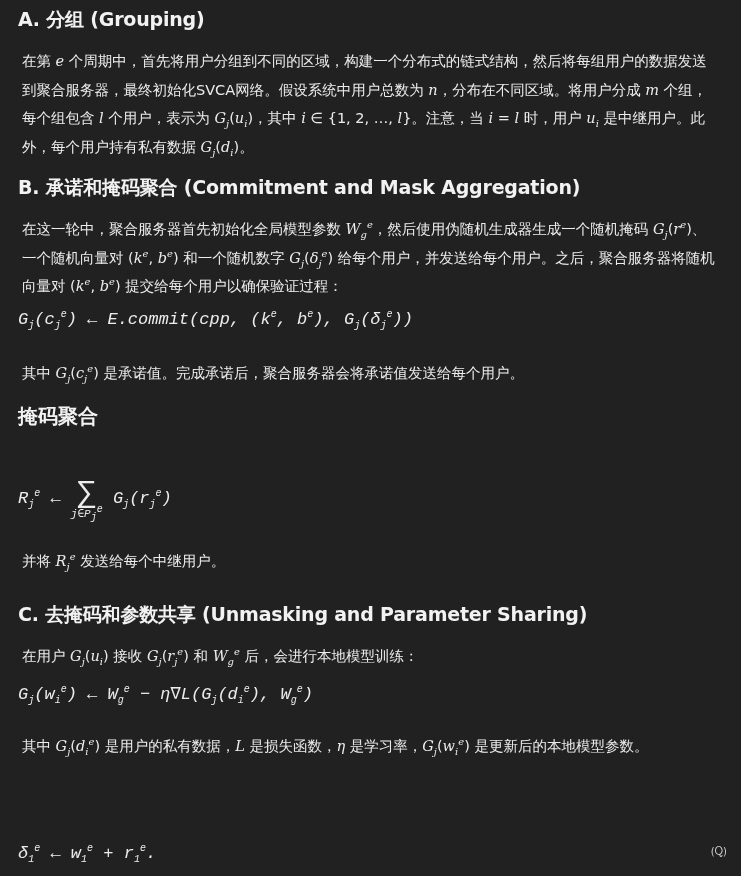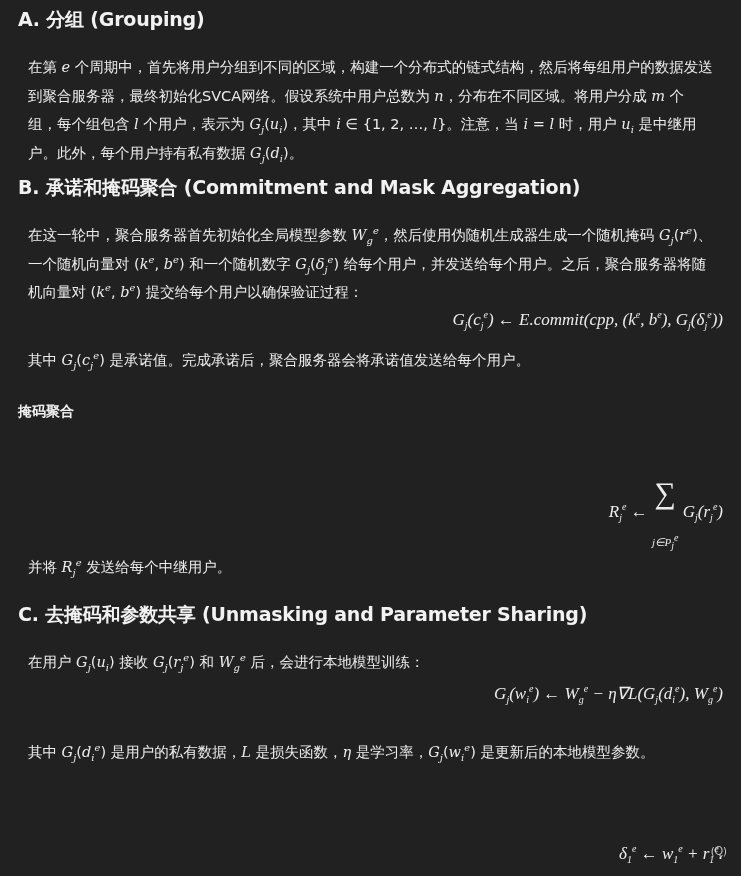--- a/index.html
+++ b/index.html
@@ -4,42 +4,42 @@
 <style>
   html, body { margin:0; padding:0; }
   body {
     width:741px; height:876px; overflow:hidden;
     background:#212121; color:#ececec;
     font-family:"DejaVu Sans", "Liberation Sans", sans-serif;
     font-size:14.5px;
   }
   .wrap { padding:0 18px; position:relative; height:628px; }
   h3 { margin:0; font-size:19px; font-weight:bold; color:#f2f2f2; letter-spacing:-0.2px; }
-  h4 { margin:0; font-size:14px; font-weight:bold; color:#f2f2f2; }
-  p { margin:10px; line-height:28.5px; }
+  h4 { margin:0; font-size:20px; font-weight:bold; color:#f2f2f2; }
+  p { margin:4px; line-height:28.5px; }
   .m { font-family:"DejaVu Serif", "Liberation Serif", serif; font-style:italic; }
   sub, sup { font-size:10px; line-height:0; }
-  .eq { text-align:right; font-family:Liberation Serif, serif; font-style:italic; font-size:17px; }
+  .eq { text-align:left; font-family:Liberation Mono, monospace; font-style:italic; font-size:17px; }
   .sum { display:inline-flex; flex-direction:column; align-items:center; vertical-align:middle; }
   .sum .sig { font-size:30px; font-style:normal; line-height:30px; }
-  .sum .lim { font-size:11px; line-height:12px;margin-top:28px; }
+  .sum .lim { font-size:11px; line-height:12px; }
   .abs { position:absolute; left:18px; right:18px; }
   .badge { position:absolute; right:14px; top:846px; font-size:10px; color:#cfcfcf; }
 </style>
 </head>
 <body>
 
 <div class="wrap">
   <h3 class="abs" style="top:7px">A. 分组 (Grouping)</h3>
   <p class="abs" style="top:43px">在第 <span class="m">e</span> 个周期中，首先将用户分组到不同的区域，构建一个分布式的链式结构，然后将每组用户的数据发送到聚合服务器，最终初始化SVCA网络。假设系统中用户总数为 <span class="m">n</span>，分布在不同区域。将用户分成 <span class="m">m</span> 个组，每个组包含 <span class="m">l</span> 个用户，表示为 <span class="m">G<sub>j</sub></span>(<span class="m">u<sub>i</sub></span>)，其中 <span class="m">i</span> ∈ {1, 2, …, <span class="m">l</span>}。注意，当 <span class="m">i</span> = <span class="m">l</span> 时，用户 <span class="m">u<sub>i</sub></span> 是中继用户。此外，每个用户持有私有数据 <span class="m">G<sub>j</sub></span>(<span class="m">d<sub>i</sub></span>)。</p>
 
   <h3 class="abs" style="top:175px">B. 承诺和掩码聚合 (Commitment and Mask Aggregation)</h3>
   <p class="abs" style="top:211px">在这一轮中，聚合服务器首先初始化全局模型参数 <span class="m">W<sub>g</sub><sup>e</sup></span>，然后使用伪随机生成器生成一个随机掩码 <span class="m">G<sub>j</sub></span>(<span class="m">r<sup>e</sup></span>)、一个随机向量对 (<span class="m">k<sup>e</sup></span>, <span class="m">b<sup>e</sup></span>) 和一个随机数字 <span class="m">G<sub>j</sub></span>(<span class="m">δ<sub>j</sub><sup>e</sup></span>) 给每个用户，并发送给每个用户。之后，聚合服务器将随机向量对 (<span class="m">k<sup>e</sup></span>, <span class="m">b<sup>e</sup></span>) 提交给每个用户以确保验证过程：</p>
   <div class="abs eq" style="top:310px">G<sub>j</sub>(c<sub>j</sub><sup>e</sup>) ← E.commit(cpp, (k<sup>e</sup>, b<sup>e</sup>), G<sub>j</sub>(δ<sub>j</sub><sup>e</sup>))</div>
-  <p class="abs" style="top:336px">其中 <span class="m">G<sub>j</sub></span>(<span class="m">c<sub>j</sub><sup>e</sup></span>) 是承诺值。完成承诺后，聚合服务器会将承诺值发送给每个用户。</p>
+  <p class="abs" style="top:355px">其中 <span class="m">G<sub>j</sub></span>(<span class="m">c<sub>j</sub><sup>e</sup></span>) 是承诺值。完成承诺后，聚合服务器会将承诺值发送给每个用户。</p>
 
   <h4 class="abs" style="top:403px">掩码聚合</h4>
   <div class="abs eq" style="top:478px">
     <span>R<sub>j</sub><sup>e</sup> ← </span><span class="sum">
         <span class="sig">∑</span>
         <span class="lim">j∈P<sub>j</sub><sup>e</sup></span>
       </span><span> G<sub>j</sub>(r<sub>j</sub><sup>e</sup>)</span>
   </div>
   <p class="abs" style="top:543px">并将 <span class="m">R<sub>j</sub><sup>e</sup></span> 发送给每个中继用户。</p>
 

